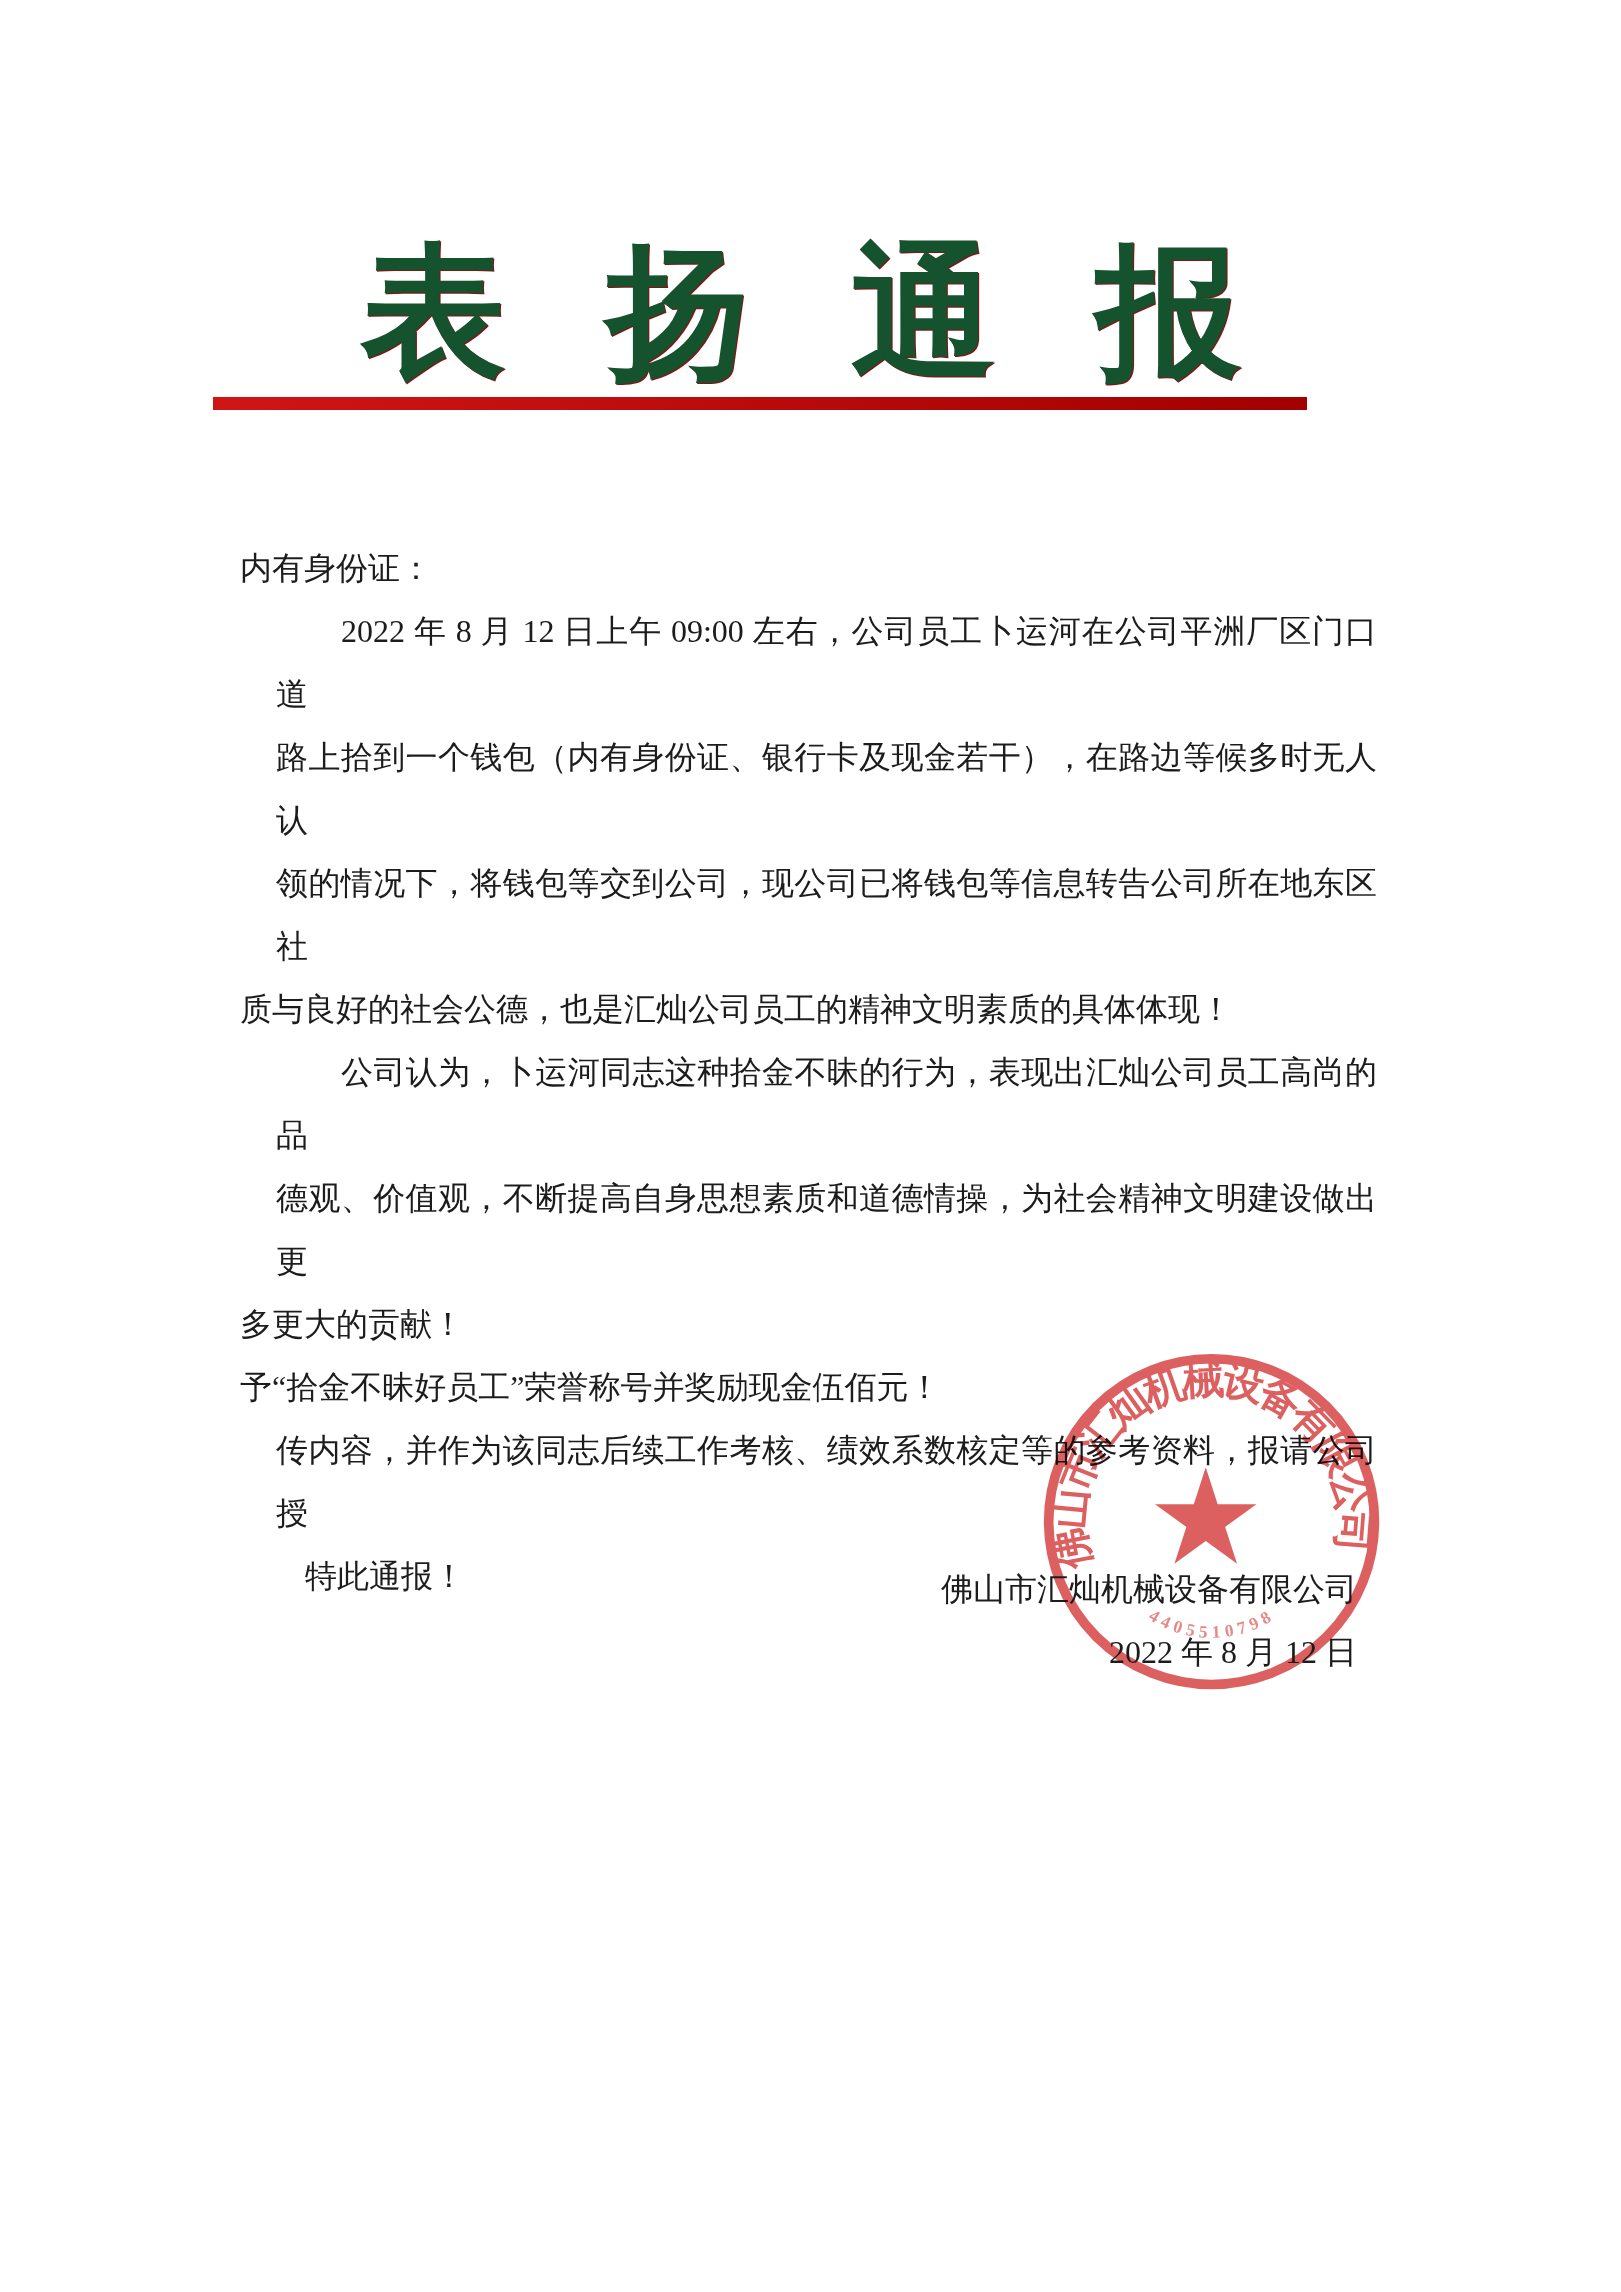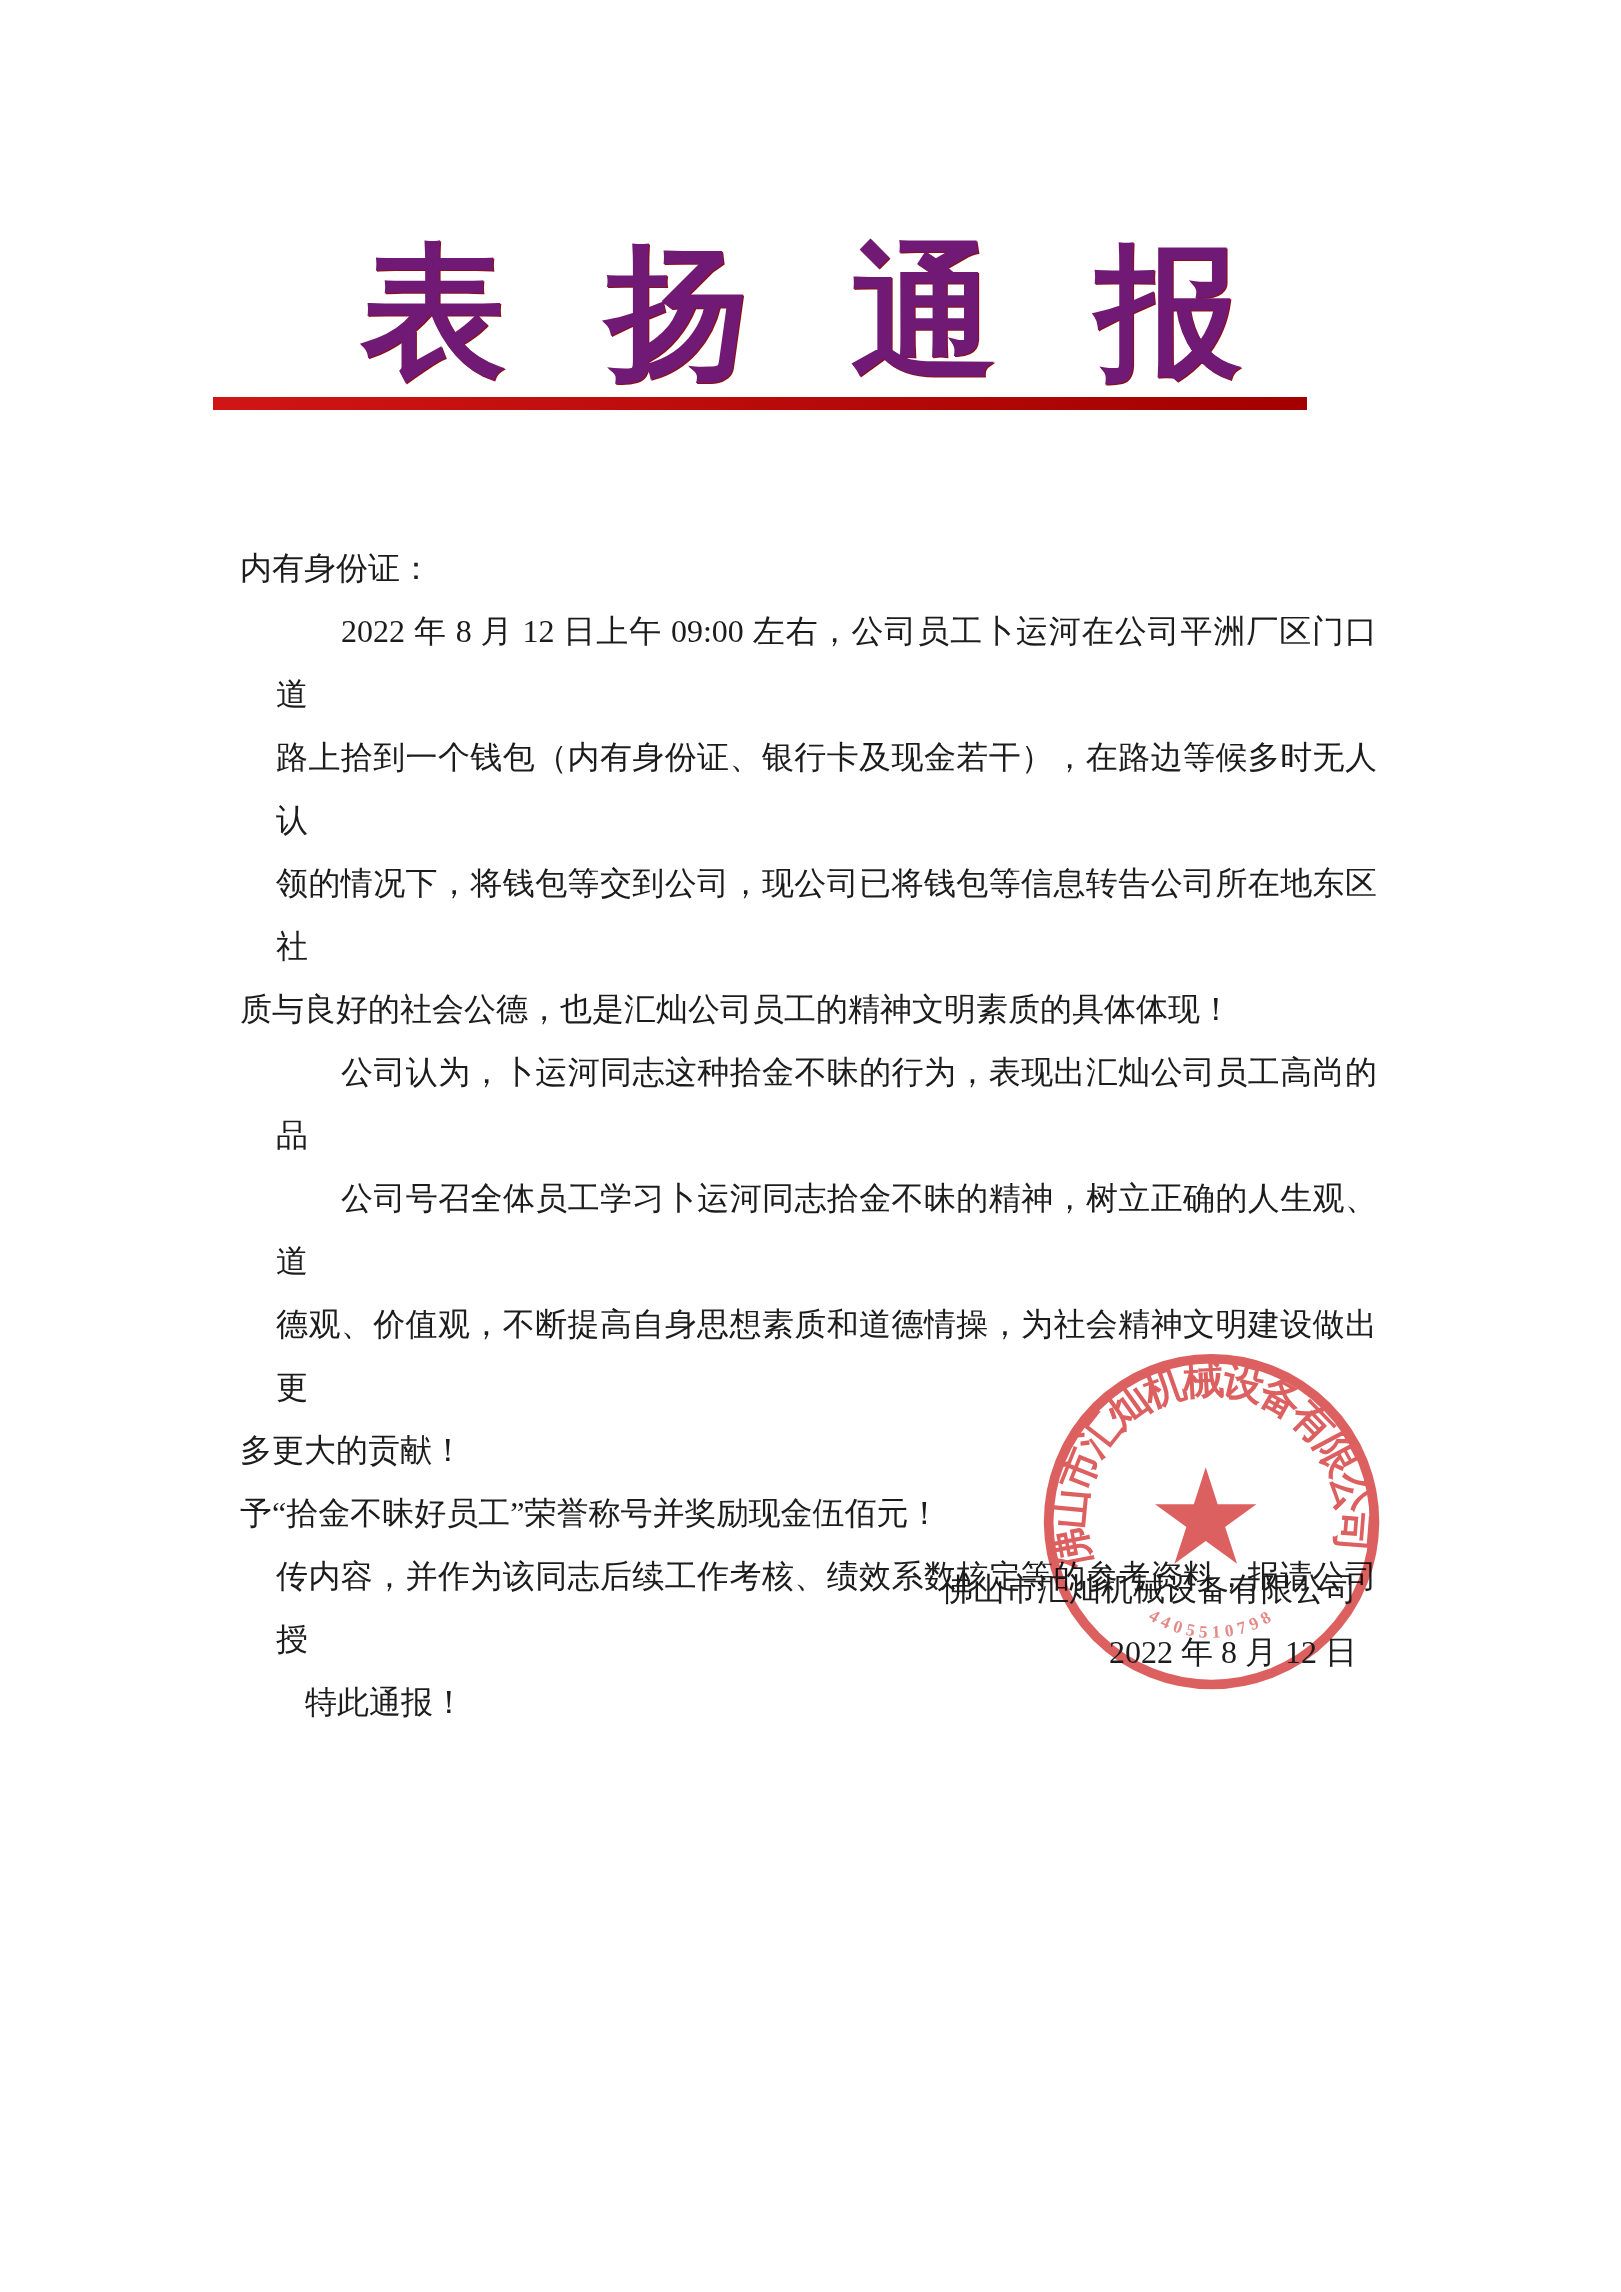--- a/index.html
+++ b/index.html
@@ -16,21 +16,21 @@
   .doc-title {
     position: absolute;
     top: 239px;
     left: 361px;
     margin: 0;
     font-size: 145px;
     line-height: 149px;
     font-weight: bold;
     letter-spacing: 100px;
     white-space: nowrap;
-    color: #701a75;
+    color: #14532d;
     text-shadow: 1px 1px 0 #8e0e12;
   }
   .title-rule {
     position: absolute;
     top: 397px;
     left: 213px;
     width: 1094px;
     height: 12.7px;
     background: linear-gradient(to right, #d01515, #a30000);
   }
@@ -78,21 +78,20 @@
   <h1 class="doc-title">表扬通报</h1>
   <div class="title-rule"></div>
 
   <div class="doc-body">
     <div class="line">内有身份证：</div>
     <div class="line ind fill">2022 年 8 月 12 日上午 09:00 左右，公司员工卜运河在公司平洲厂区门口道</div>
     <div class="line fill">路上拾到一个钱包（内有身份证、银行卡及现金若干），在路边等候多时无人认</div>
     <div class="line fill">领的情况下，将钱包等交到公司，现公司已将钱包等信息转告公司所在地东区社</div>
     <div class="line">质与良好的社会公德，也是汇灿公司员工的精神文明素质的具体体现！</div>
     <div class="line ind fill">公司认为，卜运河同志这种拾金不昧的行为，表现出汇灿公司员工高尚的品</div>
-    <div class="line ind fill">公司号召全体员工学习卜运河同志拾金不昧的精神，树立正确的人生观、道</div>
     <div class="line fill">德观、价值观，不断提高自身思想素质和道德情操，为社会精神文明建设做出更</div>
     <div class="line">多更大的贡献！</div>
     <div class="line">予“拾金不昧好员工”荣誉称号并奖励现金伍佰元！</div>
     <div class="line fill">传内容，并作为该同志后续工作考核、绩效系数核定等的参考资料，报请公司授</div>
     <div class="line ind">特此通报！</div>
   </div>
 
   <svg class="stamp" viewBox="0 0 360 360" aria-hidden="true">
     <defs>
       <path id="arcTop" d="M 54 221 A 132 132 0 1 1 302 221" fill="none"></path>

